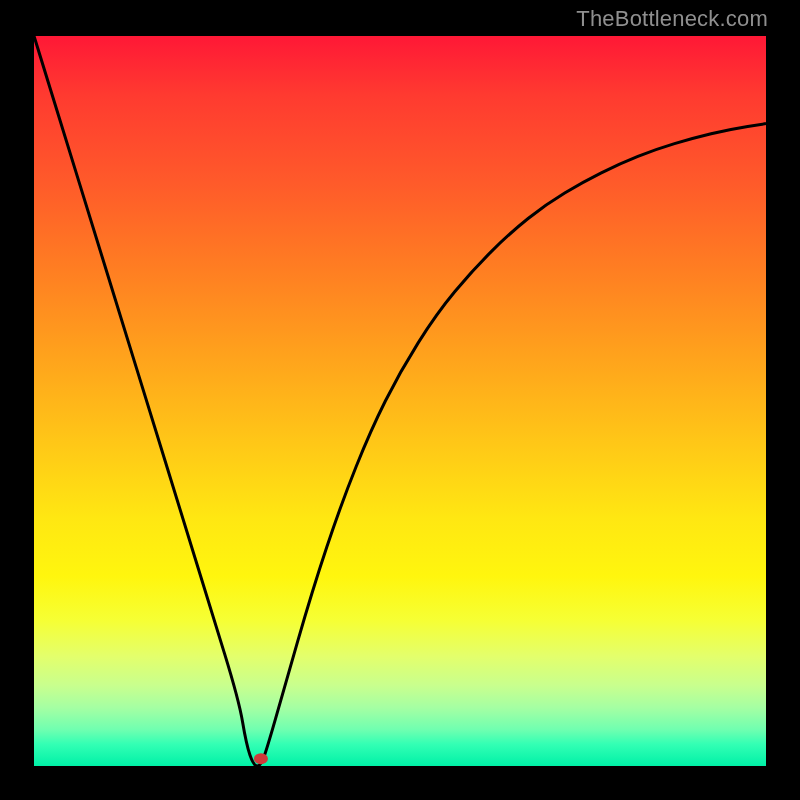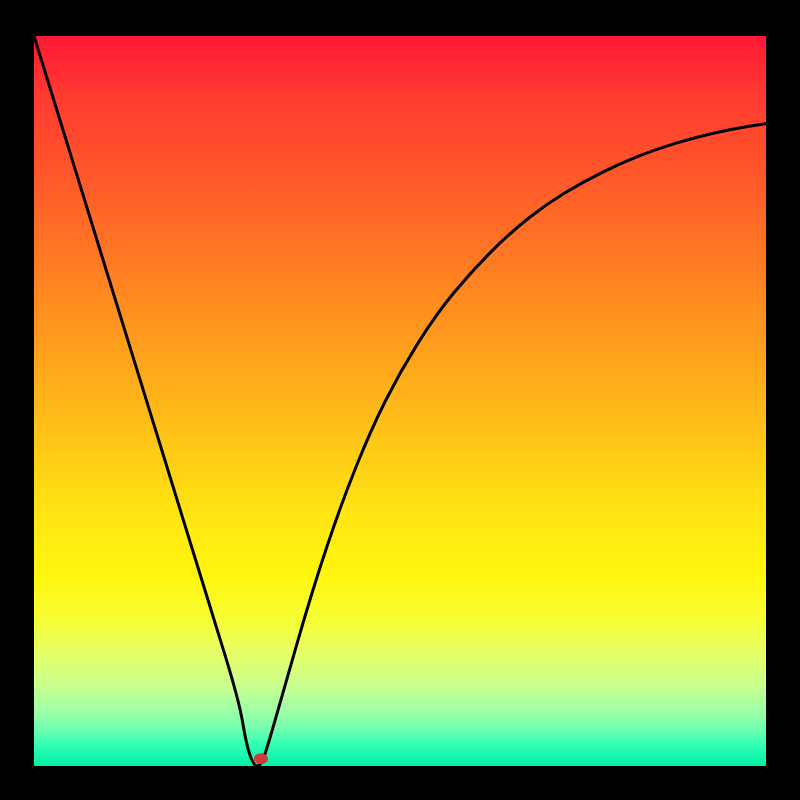--- a/index.html
+++ b/index.html
@@ -64,20 +64,21 @@
   .marker {
     fill: #cf3a3a;
     stroke: none;
   }
 </style>
 </head>
 <body>
 
 <div class="frame">
 
+  <div class="watermark">TheBottleneck.com</div>
 
   <div class="plot-area">
     <svg class="curve" viewBox="0 0 732 730" preserveAspectRatio="none">
       <path id="curve-path" d="M 0 0 Q 0 0 14.64 47.44999999999999 Q 29.28 94.89999999999998 43.92 142.34999999999997 Q 58.56 189.79999999999995 73.2 237.24999999999997 Q 87.84 284.7 102.48 332.15 Q 117.12 379.6 131.76 427.05 Q 146.4 474.5 161.04000000000002 521.95 Q 175.68 569.4 190.32 616.8499999999999 Q 204.96 664.3 208.62 686.2 Q 212.27999999999997 708.1 215.94 719.05 Q 219.6 730 223.26 730 Q 226.92 730 230.57999999999998 719.05 Q 234.24 708.1 241.56 682.55 Q 248.88000000000002 657 263.52000000000004 605.9 Q 278.16 554.8 292.8 511 Q 307.44 467.2 322.08000000000004 430.7 Q 336.72 394.2 351.36 365 Q 366 335.79999999999995 384.3 306.59999999999997 Q 402.6 277.4 420.9 255.49999999999997 Q 439.2 233.59999999999997 457.5 215.35 Q 475.8 197.10000000000002 494.1 182.5 Q 512.4 167.89999999999998 530.7 156.95 Q 549 146 567.3 136.875 Q 585.6 127.75 603.9 120.44999999999999 Q 622.1999999999999 113.14999999999998 640.5 107.67500000000001 Q 658.8000000000001 102.20000000000005 677.1 97.82000000000005 Q 695.4 93.44000000000005 713.7 90.52000000000004 T 732 87.60000000000002" fill="none" stroke="#000" stroke-width="3"></path>
       <ellipse id="marker-dot" class="marker" cx="226.92" cy="722.7" rx="7" ry="5.5"></ellipse>
     </svg>
   </div>
 
 </div>
 

